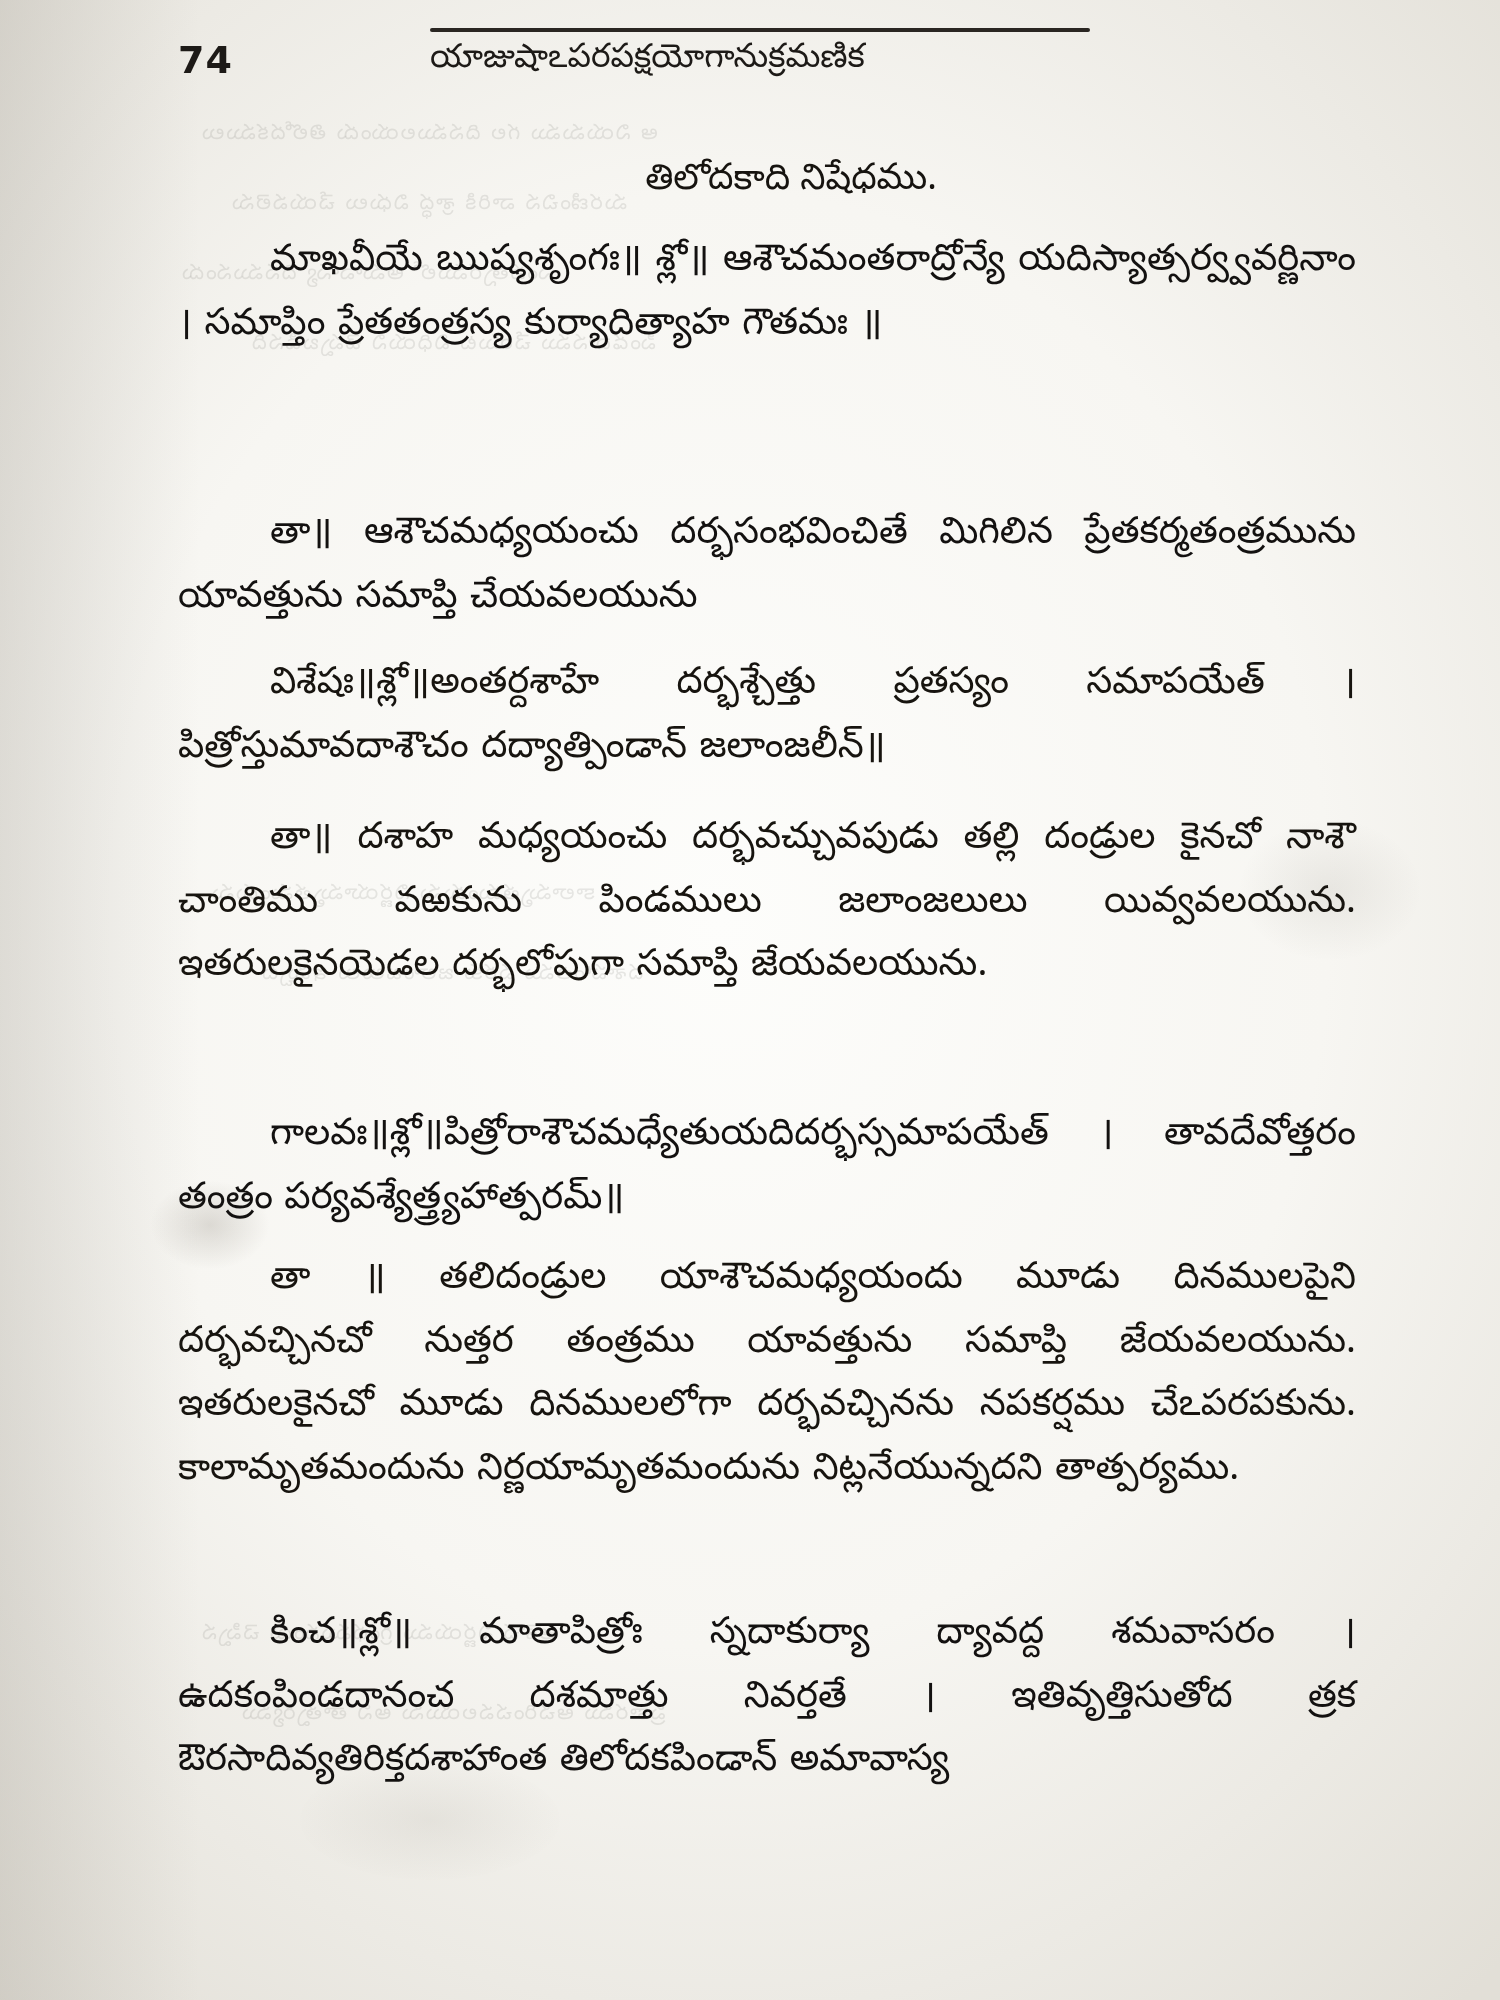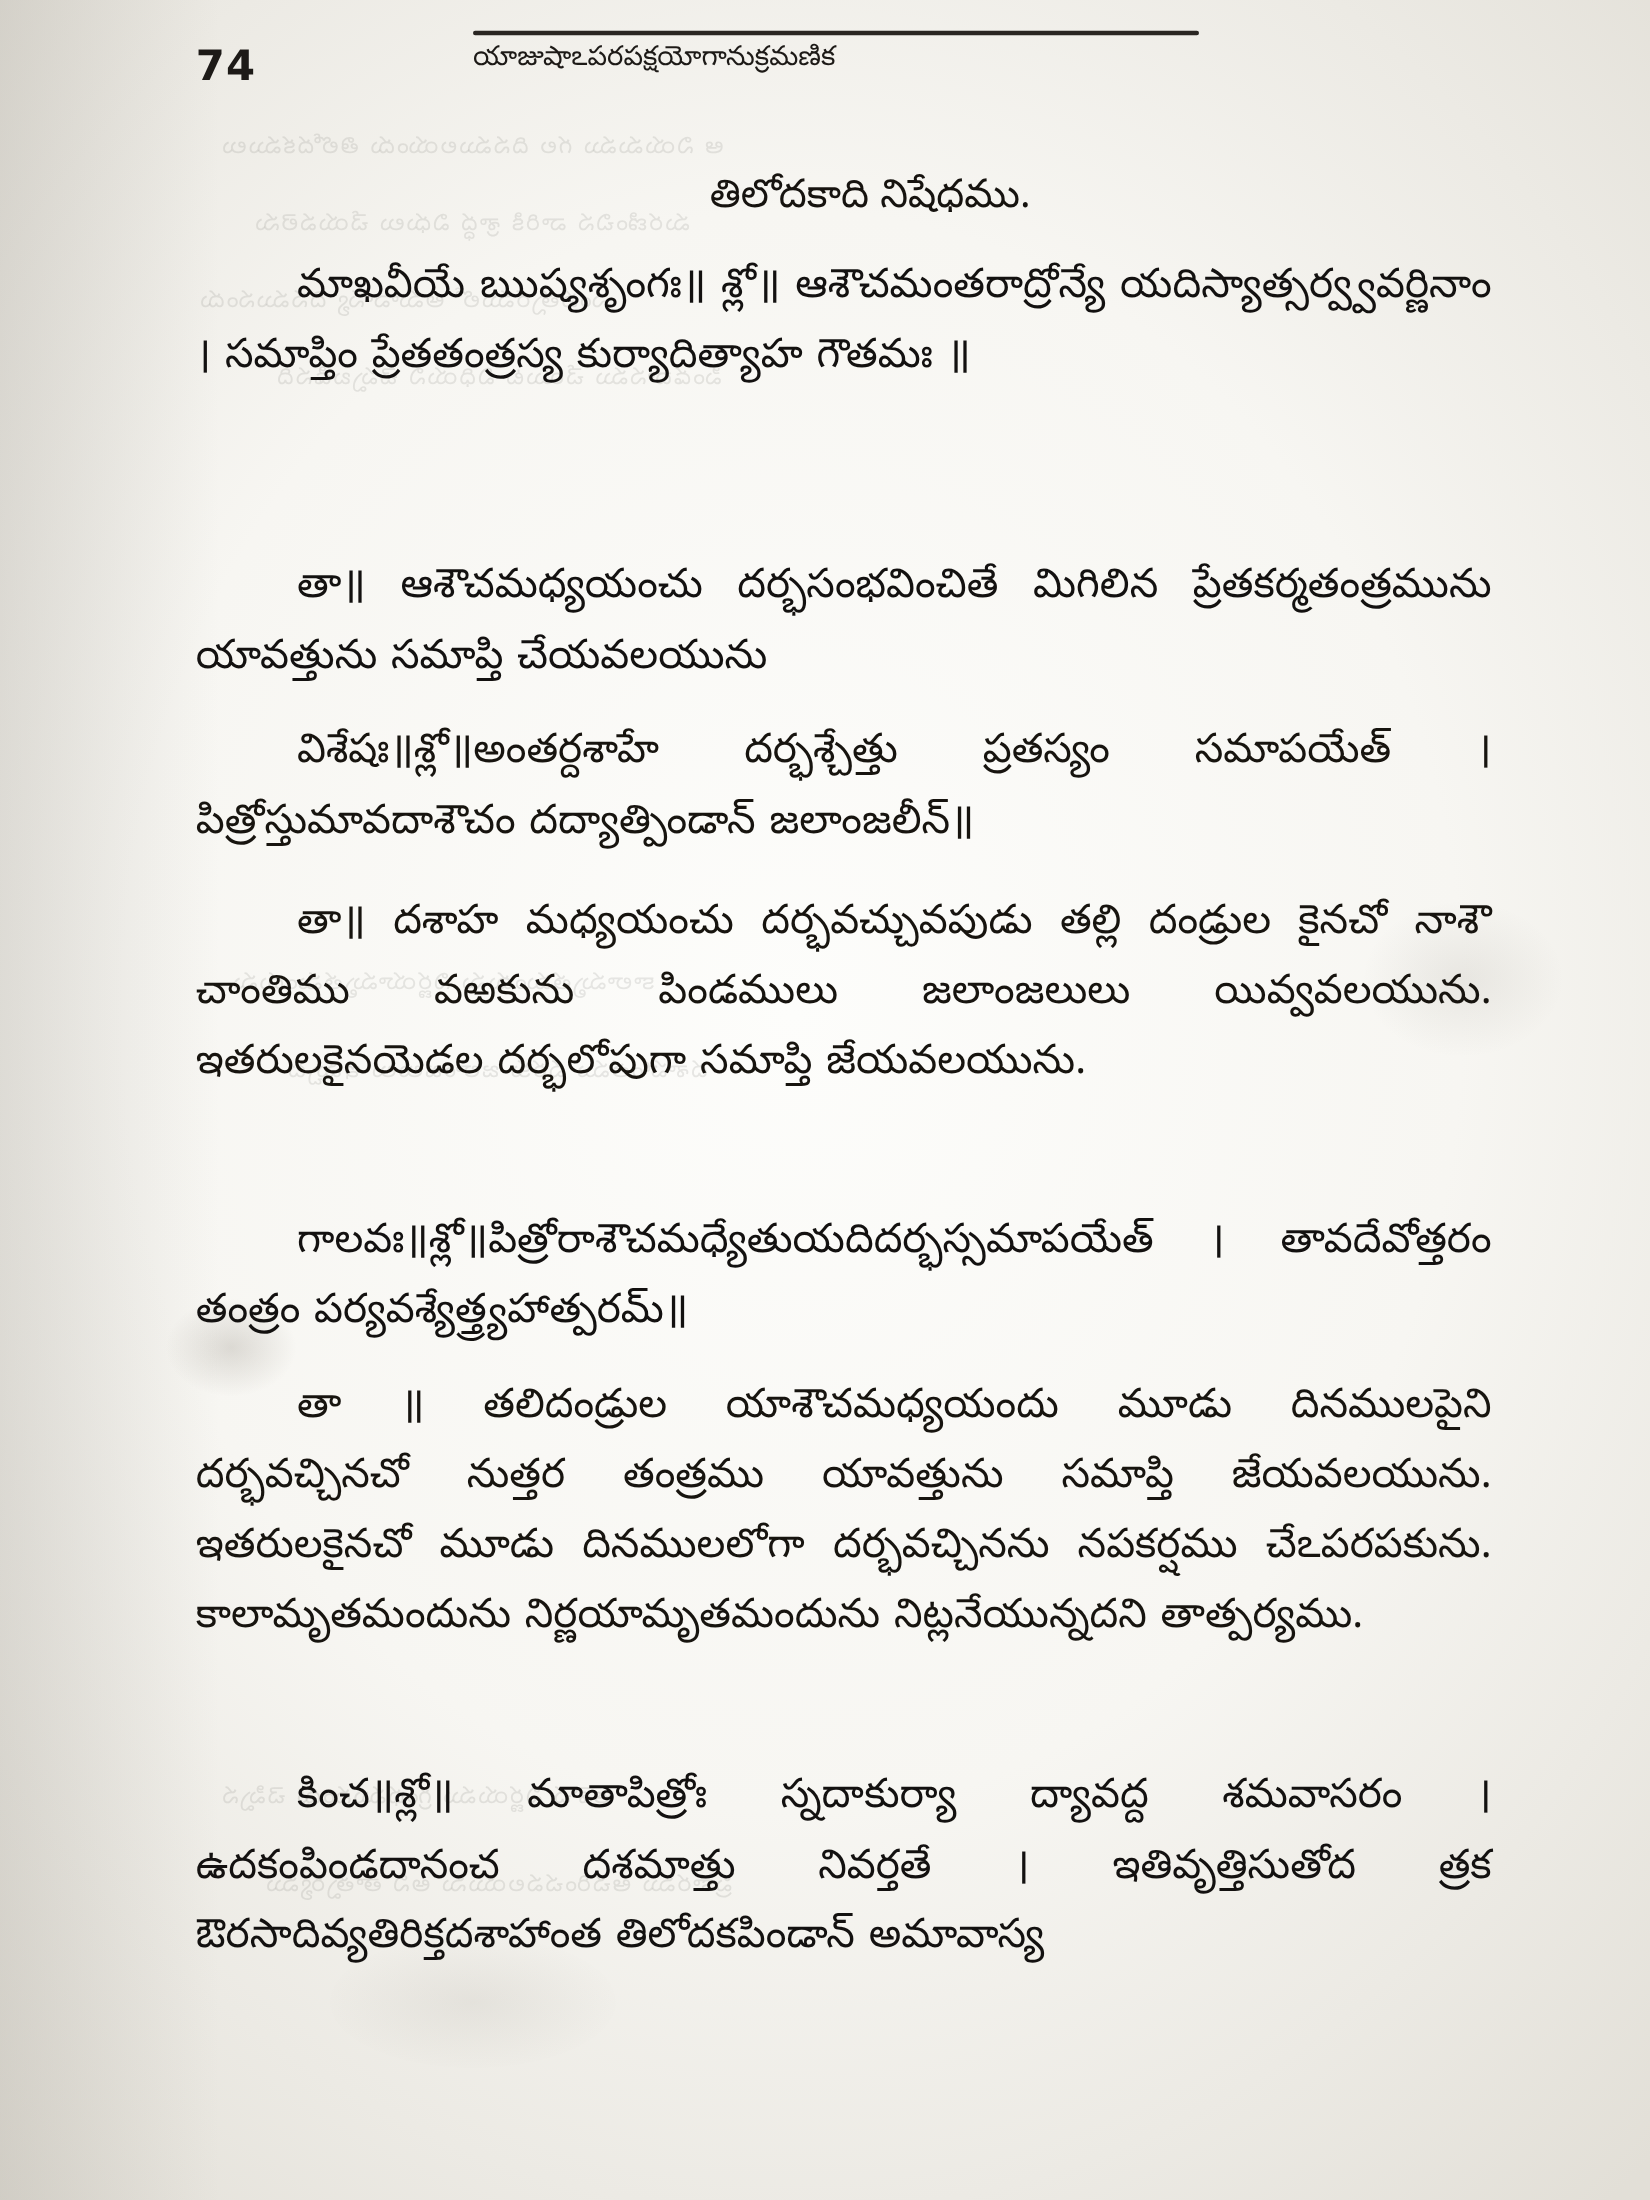--- a/index.html
+++ b/index.html
@@ -72,21 +72,21 @@
     color: #1d1a17;
     font-family: "DejaVu Sans", sans-serif;
     letter-spacing: 1px;
   }
 
   .running-head {
     position: absolute;
     left: 430px;
     top: 38px;
     width: 700px;
-    font-size: 25px;
+    font-size: 33px;
     color: #1d1a17;
     font-family: "Noto Sans Telugu", "DejaVu Sans", sans-serif;
     white-space: nowrap;
   }
 
   .section-title {
     position: absolute;
     left: 0;
     top: 158px;
     width: 1500px;
@@ -156,21 +156,21 @@
     </div>
 
     <div class="para" style="top:505px;">
       <span class="indent"></span><span>తా॥ ఆశౌచమధ్యయంచు దర్భసంభవించితే మిగిలిన ప్రేతకర్మతంత్రమును యావత్తును సమాప్తి చేయవలయును</span>
     </div>
 
     <div class="para" style="top:810px;">
       <span class="indent"></span><span>తా॥ దశాహ మధ్యయంచు దర్భవచ్చువపుడు తల్లి దండ్రుల కైనచో నాశౌ చాంతిము వఱకును పిండములు జలాంజలులు యివ్వవలయును. ఇతరులకైనయెడల దర్భలోపుగా సమాప్తి జేయవలయును.</span>
     </div>
 
-    <div class="para" style="top:1100px;">
+    <div class="para" style="top:1100px;font-family:Liberation Serif, serif;">
       <span class="indent"></span><span>గాలవః॥శ్లో॥పిత్రోరాశౌచమధ్యేతుయదిదర్భస్సమాపయేత్ । తావదేవోత్తరం తంత్రం పర్యవశ్యేత్త్ర్యహాత్పరమ్॥</span>
     </div>
 
     <div class="para" style="top:1250px;">
       <span class="indent"></span><span>తా ॥ తలిదండ్రుల యాశౌచమధ్యయందు మూడు దినములపైని దర్భవచ్చినచో నుత్తర తంత్రము యావత్తును సమాప్తి జేయవలయును. ఇతరులకైనచో మూడు దినములలోగా దర్భవచ్చినను నపకర్షము చేఽపరపకును. కాలామృతమందును నిర్ణయామృతమందును నిట్లనేయున్నదని తాత్పర్యము.</span>
     </div>
 
     <div class="para" style="top:1605px;">
       <span class="indent"></span><span>కించ॥శ్లో॥ మాతాపిత్రోః స్నదాకుర్యా ద్యావద్ద శమవాసరం । ఉదకంపిండదానంచ దశమాత్తు నివర్తతే । ఇతివృత్తిసుతోద త్రక ఔరసాదివ్యతిరిక్తదశాహాంత తిలోదకపిండాన్ అమావాస్య</span>
     </div>

